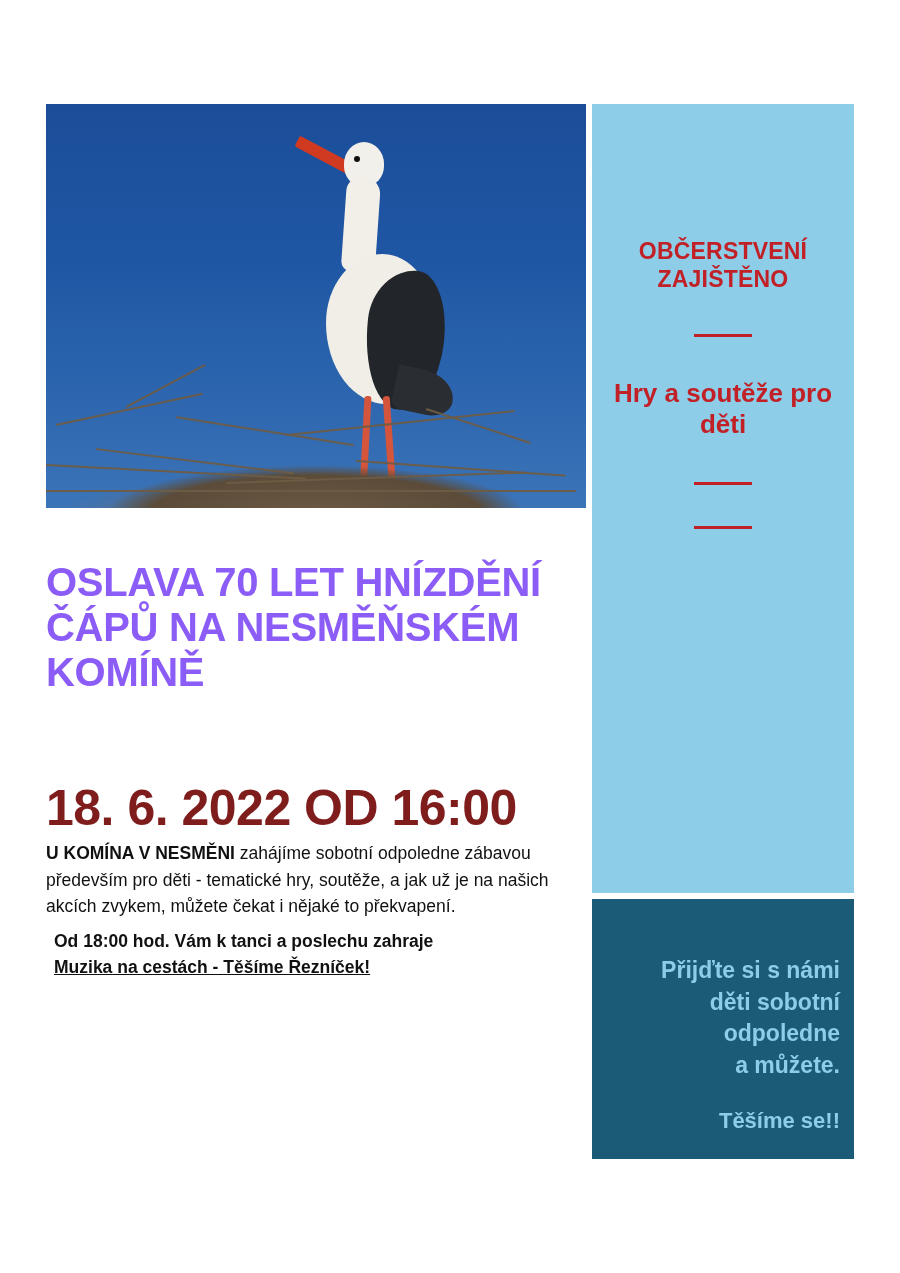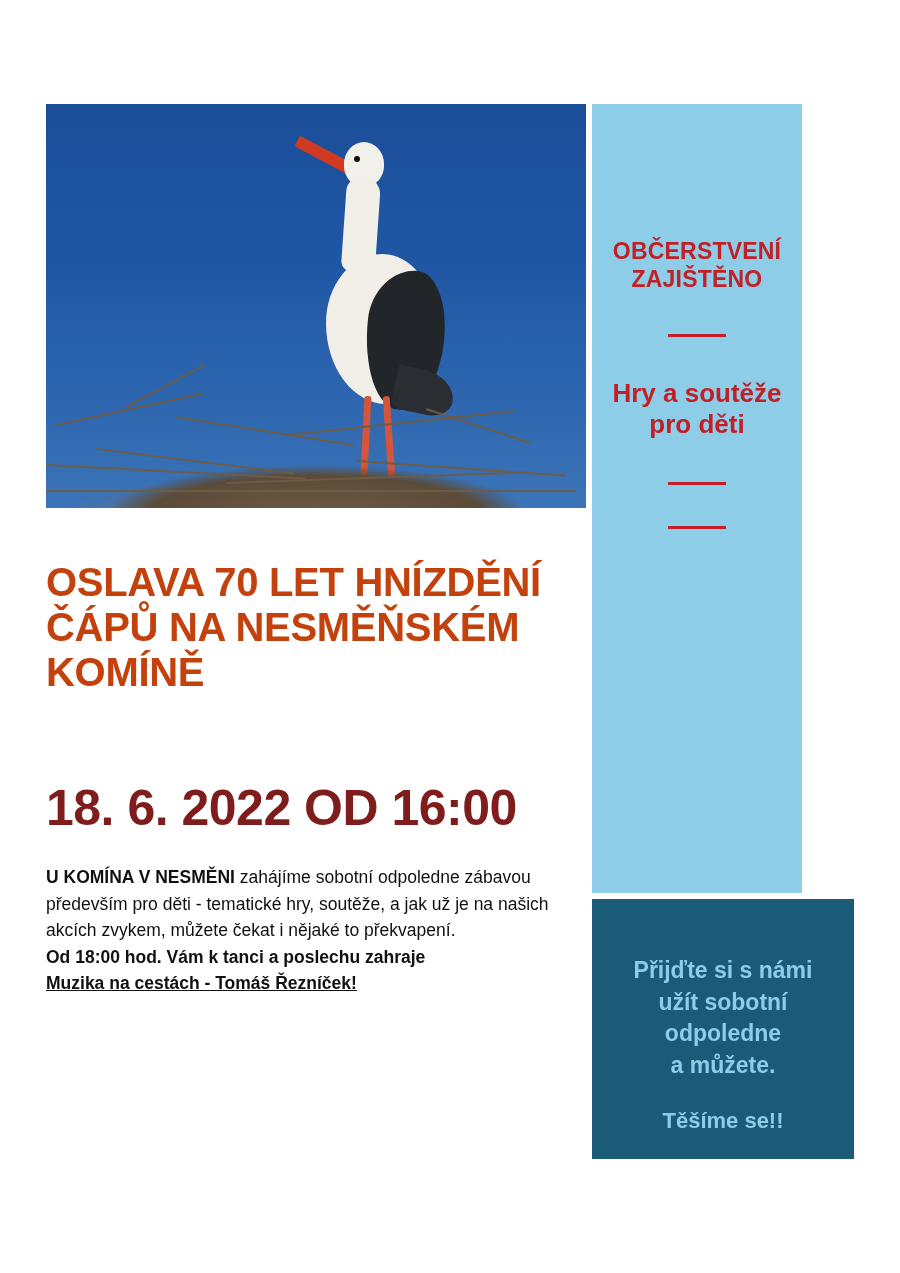--- a/index.html
+++ b/index.html
@@ -136,21 +136,21 @@
   }
   .s-leg.l1 { left: 80px; top: 262px; height: 96px; transform: rotate(3deg); }
   .s-leg.l2 { left: 104px; top: 262px; height: 96px; transform: rotate(-4deg); }
 
   
   .headline {
     position: absolute;
     left: 46px;
     top: 533px;
     width: 560px;
-    color: #c2410c;
+    color: #8b5cf6;
     font-weight: bold;
     font-size: 40px;
     line-height: 1.13;
     letter-spacing: -0.3px;
     text-transform: uppercase;
     font-stretch: condensed;
   }
   .date {
     position: absolute;
     left: 46px;
@@ -158,36 +158,36 @@
     width: 560px;
     color: #7f1d1d;
     font-weight: bold;
     font-size: 50px;
     line-height: 1;
     letter-spacing: -0.5px;
   }
   .body-text {
     position: absolute;
     left: 46px;
-    top: 864px;
+    top: 840px;
     width: 530px;
     color: #111111;
     font-size: 17.5px;
     line-height: 1.52;
   }
   .body-text .b { font-weight: bold; }
   .body-text .para2 { margin-top: 28px; font-weight: bold; }
   .body-text .u { text-decoration: underline; }
 
   
   .panel-light {
     position: absolute;
     left: 592px;
     top: 104px;
-    width: 210px;
+    width: 262px;
     height: 789px;
     background: #8ecde8;
   }
   .panel-light .inner {
     position: absolute;
     left: 0;
     top: 134px;
     width: 100%;
     text-align: center;
     color: #c02026;
@@ -219,21 +219,21 @@
     top: 899px;
     width: 262px;
     height: 260px;
     background: #1c5b77;
   }
   .panel-dark .dtext {
     position: absolute;
     left: 0;
     top: 56px;
     width: 100%;
-    text-align: center;
+    text-align: right;
     color: #8ecde8;
     font-weight: bold;
     font-size: 23px;
     line-height: 1.38;
     padding: 0 14px;
     box-sizing: border-box;
   }
   .panel-dark .dtext .last {
     display: block;
     margin-top: 24px;
@@ -275,39 +275,39 @@
   </div>
 
   <h1 class="headline">OSLAVA 70 LET HNÍZDĚNÍ ČÁPŮ NA NESMĚŇSKÉM KOMÍNĚ</h1>
 
   <div class="date">18. 6. 2022 OD 16:00</div>
 
   <div class="body-text">
     <p style="margin:0;">
       <span class="b">U KOMÍNA V NESMĚNI</span><span> zahájíme sobotní odpoledne zábavou především pro děti - tematické hry, soutěže, a jak už je na našich akcích zvykem, můžete čekat i nějaké to překvapení.</span>
     </p>
-    <p class="para2" style="margin:0;">
+    <p class="para2" style="margin:8px;">
       <span>Od 18:00 hod. Vám k tanci a poslechu zahraje</span><br>
-      <span class="u">Muzika na cestách - Tomáš Řezníček!</span>
+      <span class="u">Muzika na cestách - Těšíme Řezníček!</span>
     </p>
   </div>
 
   <aside class="panel-light">
     <div class="inner">
       <div class="pl-item caps">OBČERSTVENÍ ZAJIŠTĚNO</div>
       <div class="rule"></div>
       <div class="pl-item mid">Hry a soutěže pro děti</div>
       <div class="rule"></div>
       <div class="rule"></div>
     </div>
   </aside>
 
   <aside class="panel-dark">
     <div class="dtext">
       <span>Přijďte si s námi</span><br>
-      <span>užít sobotní</span><br>
+      <span>děti sobotní</span><br>
       <span>odpoledne</span><br>
       <span>a můžete.</span>
       <span class="last">Těšíme se!!</span>
     </div>
   </aside>
 
 </div>
 
 </body></html>

